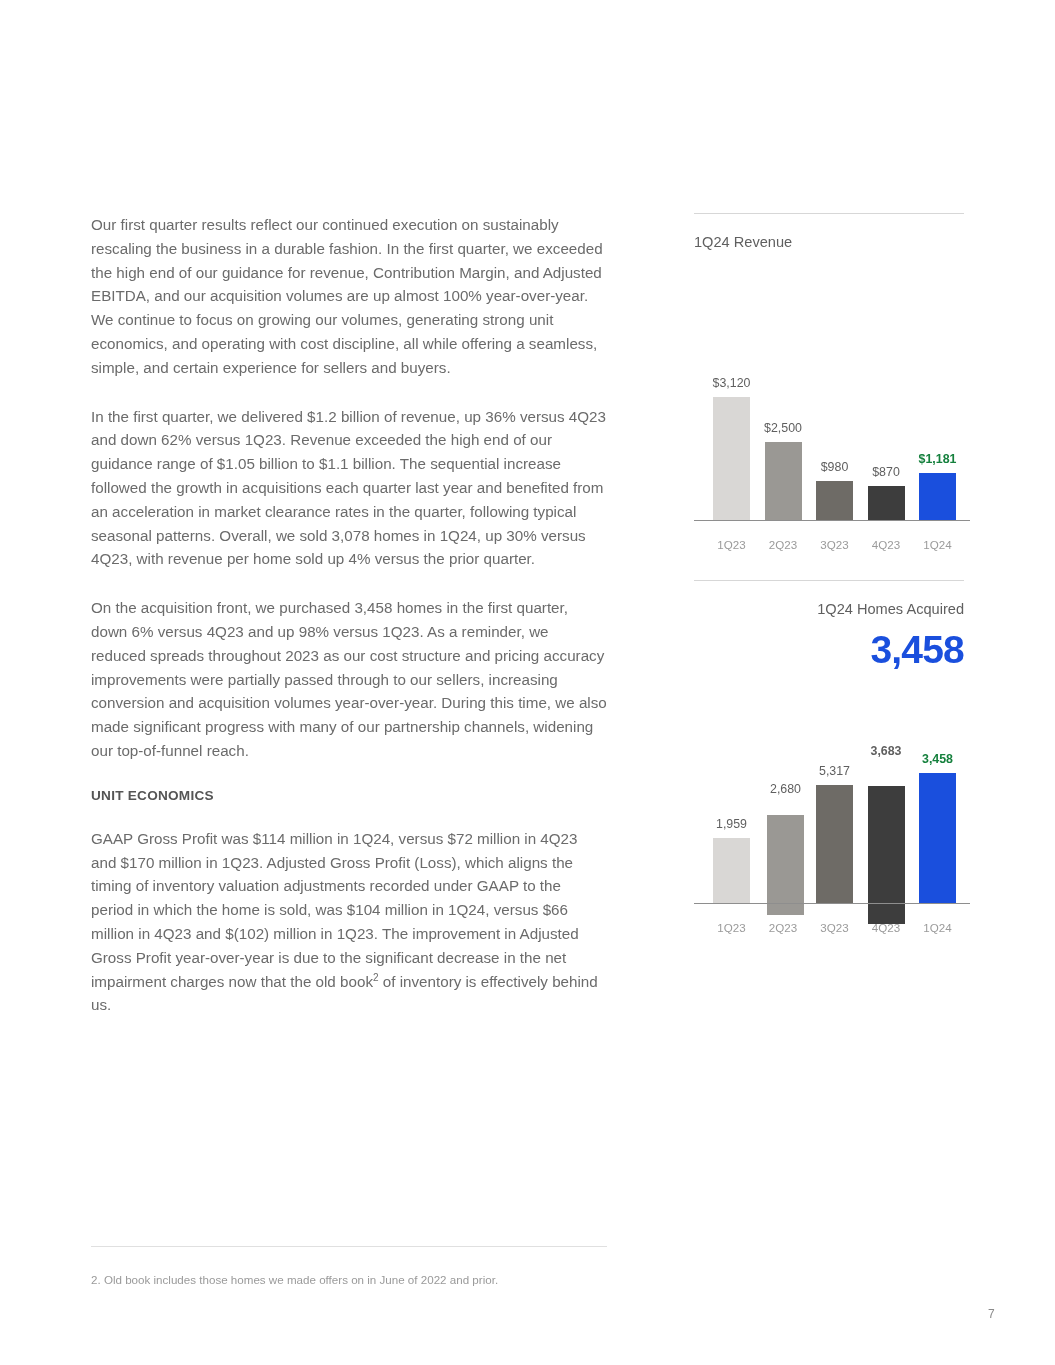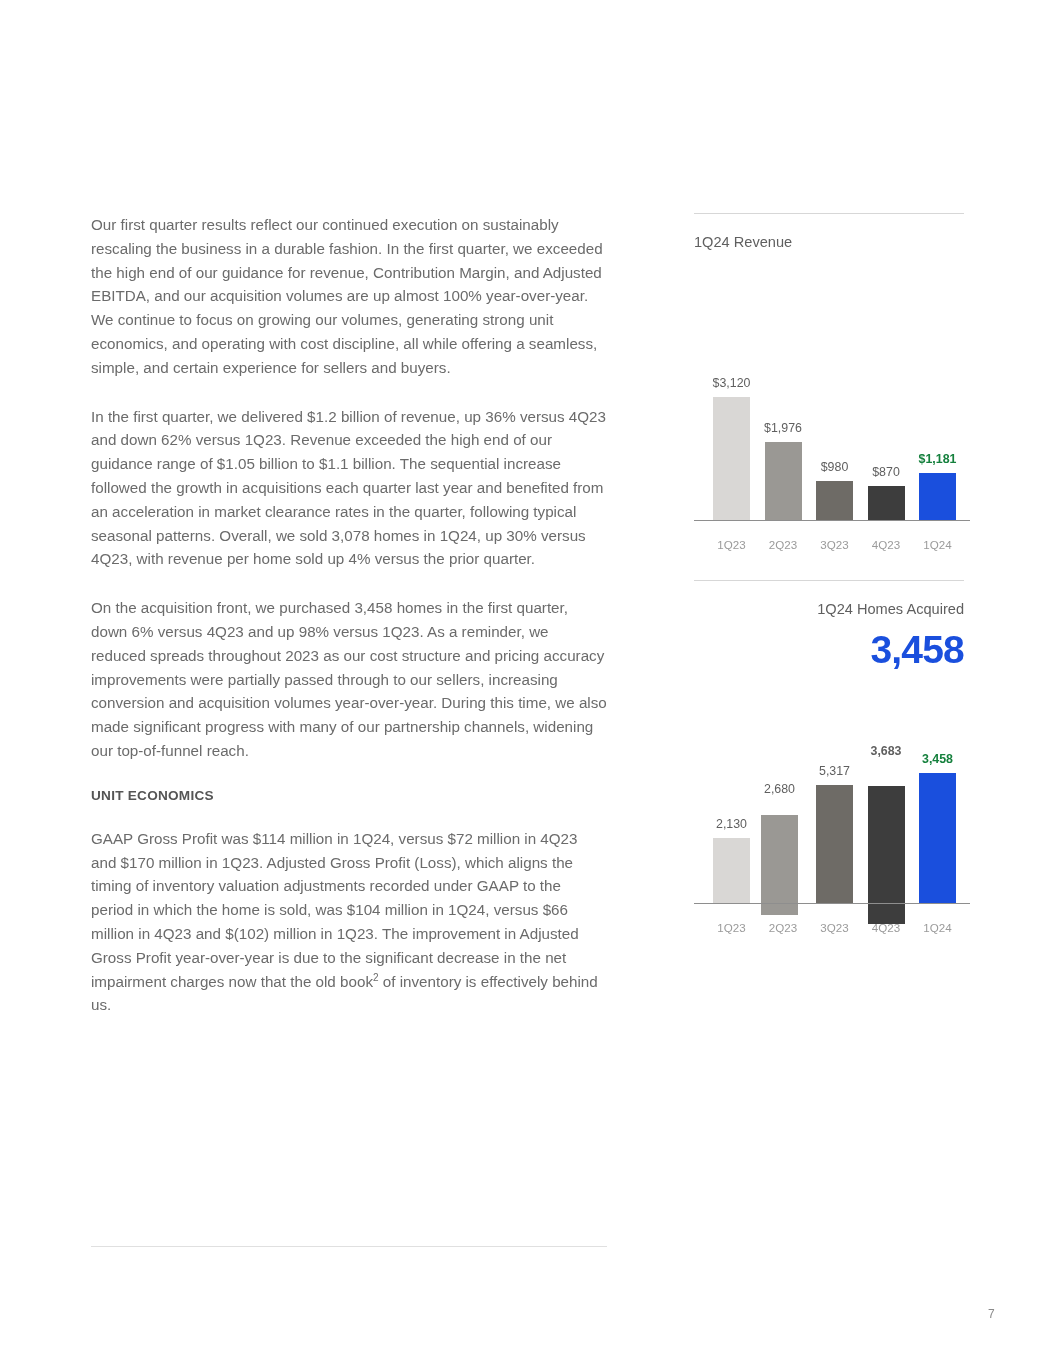--- a/index.html
+++ b/index.html
@@ -166,36 +166,37 @@
 
     <p class="body-para">On the acquisition front, we purchased 3,458 homes in the first quarter, down 6% versus 4Q23 and up 98% versus 1Q23. As a reminder, we reduced spreads throughout 2023 as our cost structure and pricing accuracy improvements were partially passed through to our sellers, increasing conversion and acquisition volumes year-over-year. During this time, we also made significant progress with many of our partnership channels, widening our top-of-funnel reach.</p>
 
     <div class="section-head">UNIT ECONOMICS</div>
 
     <p class="body-para"><span>GAAP Gross Profit was $114 million in 1Q24, versus $72 million in 4Q23 and $170 million in 1Q23. Adjusted Gross Profit (Loss), which aligns the timing of inventory valuation adjustments recorded under GAAP to the period in which the home is sold, was $104 million in 1Q24, versus $66 million in 4Q23 and $(102) million in 1Q23. The improvement in Adjusted Gross Profit year-over-year is due to the significant decrease in the net impairment charges now that the old book</span><sup>2</sup><span> of inventory is effectively behind us.</span></p>
 
   </div>
 
   <div class="footnote-rule"></div>
+  <div class="footnote-text">2. Old book includes those homes we made offers on in June of 2022 and prior.</div>
   <div class="page-number">7</div>
 
   <div class="panel" style="top:213px;">
     <div class="panel-rule"></div>
     <div class="panel-label">1Q24 Revenue</div>
   </div>
 
   <div class="chart" id="chart-revenue" style="position:absolute; left:694px; top:365px; height:185px;">
     <div class="chart-plot" id="plot-revenue" style="position:absolute; left:0; top:0; width:276px; height:155px;">
         <div class="bar-col" style="left: 19px; height: 123px;">
           <div class="bar" style="height: 123px; background: rgb(217, 215, 213);"></div>
           <div class="bar-value" style="bottom: 130px;">$3,120</div>
         </div>
         <div class="bar-col" style="left: 70.5px; height: 78px;">
           <div class="bar" style="height: 78px; background: rgb(154, 152, 148);"></div>
-          <div class="bar-value" style="bottom: 85px;">$1,976</div>
+          <div class="bar-value" style="bottom: 85px;">$2,500</div>
         </div>
         <div class="bar-col" style="left: 122px; height: 39px;">
           <div class="bar" style="height: 39px; background: rgb(110, 107, 102);"></div>
           <div class="bar-value" style="bottom: 46px;">$980</div>
         </div>
         <div class="bar-col" style="left: 173.5px; height: 34px;">
           <div class="bar" style="height: 34px; background: rgb(61, 61, 61);"></div>
           <div class="bar-value" style="bottom: 41px;">$870</div>
         </div>
         <div class="bar-col" style="left: 225px; height: 47px;">
@@ -216,23 +217,23 @@
   <div class="panel" style="top:580px;text-align:right;">
     <div class="panel-rule"></div>
     <div class="panel-label">1Q24 Homes Acquired</div>
     <div class="panel-figure">3,458</div>
   </div>
 
   <div class="chart" id="chart-homes" style="position:absolute; left:694px; top:748px; height:190px;">
     <div class="chart-plot" id="plot-homes" style="position:absolute; left:0; top:0; width:276px; height:155px;">
         <div class="bar-col" style="left: 19px; height: 65px;">
           <div class="bar" style="height: 65px; background: rgb(217, 215, 213);"></div>
-          <div class="bar-value" style="bottom: 72px;">2,130</div>
-        </div>
-        <div class="bar-col" style="left: 67px; height: 88px;">
+          <div class="bar-value" style="bottom: 72px;">1,959</div>
+        </div>
+        <div class="bar-col" style="left: 73px; height: 88px;">
           <div class="bar" style="height: 100px; background: rgb(154, 152, 148);"></div>
           <div class="bar-value" style="bottom: 107px;">2,680</div>
         </div>
         <div class="bar-col" style="left: 122px; height: 118px;">
           <div class="bar" style="height: 118px; background: rgb(110, 107, 102);"></div>
           <div class="bar-value" style="bottom: 125px;">5,317</div>
         </div>
         <div class="bar-col" style="left: 173.5px; height: 117px; font-weight: bold;">
           <div class="bar" style="height: 138px; background: rgb(61, 61, 61);"></div>
           <div class="bar-value" style="bottom: 145px;">3,683</div>

